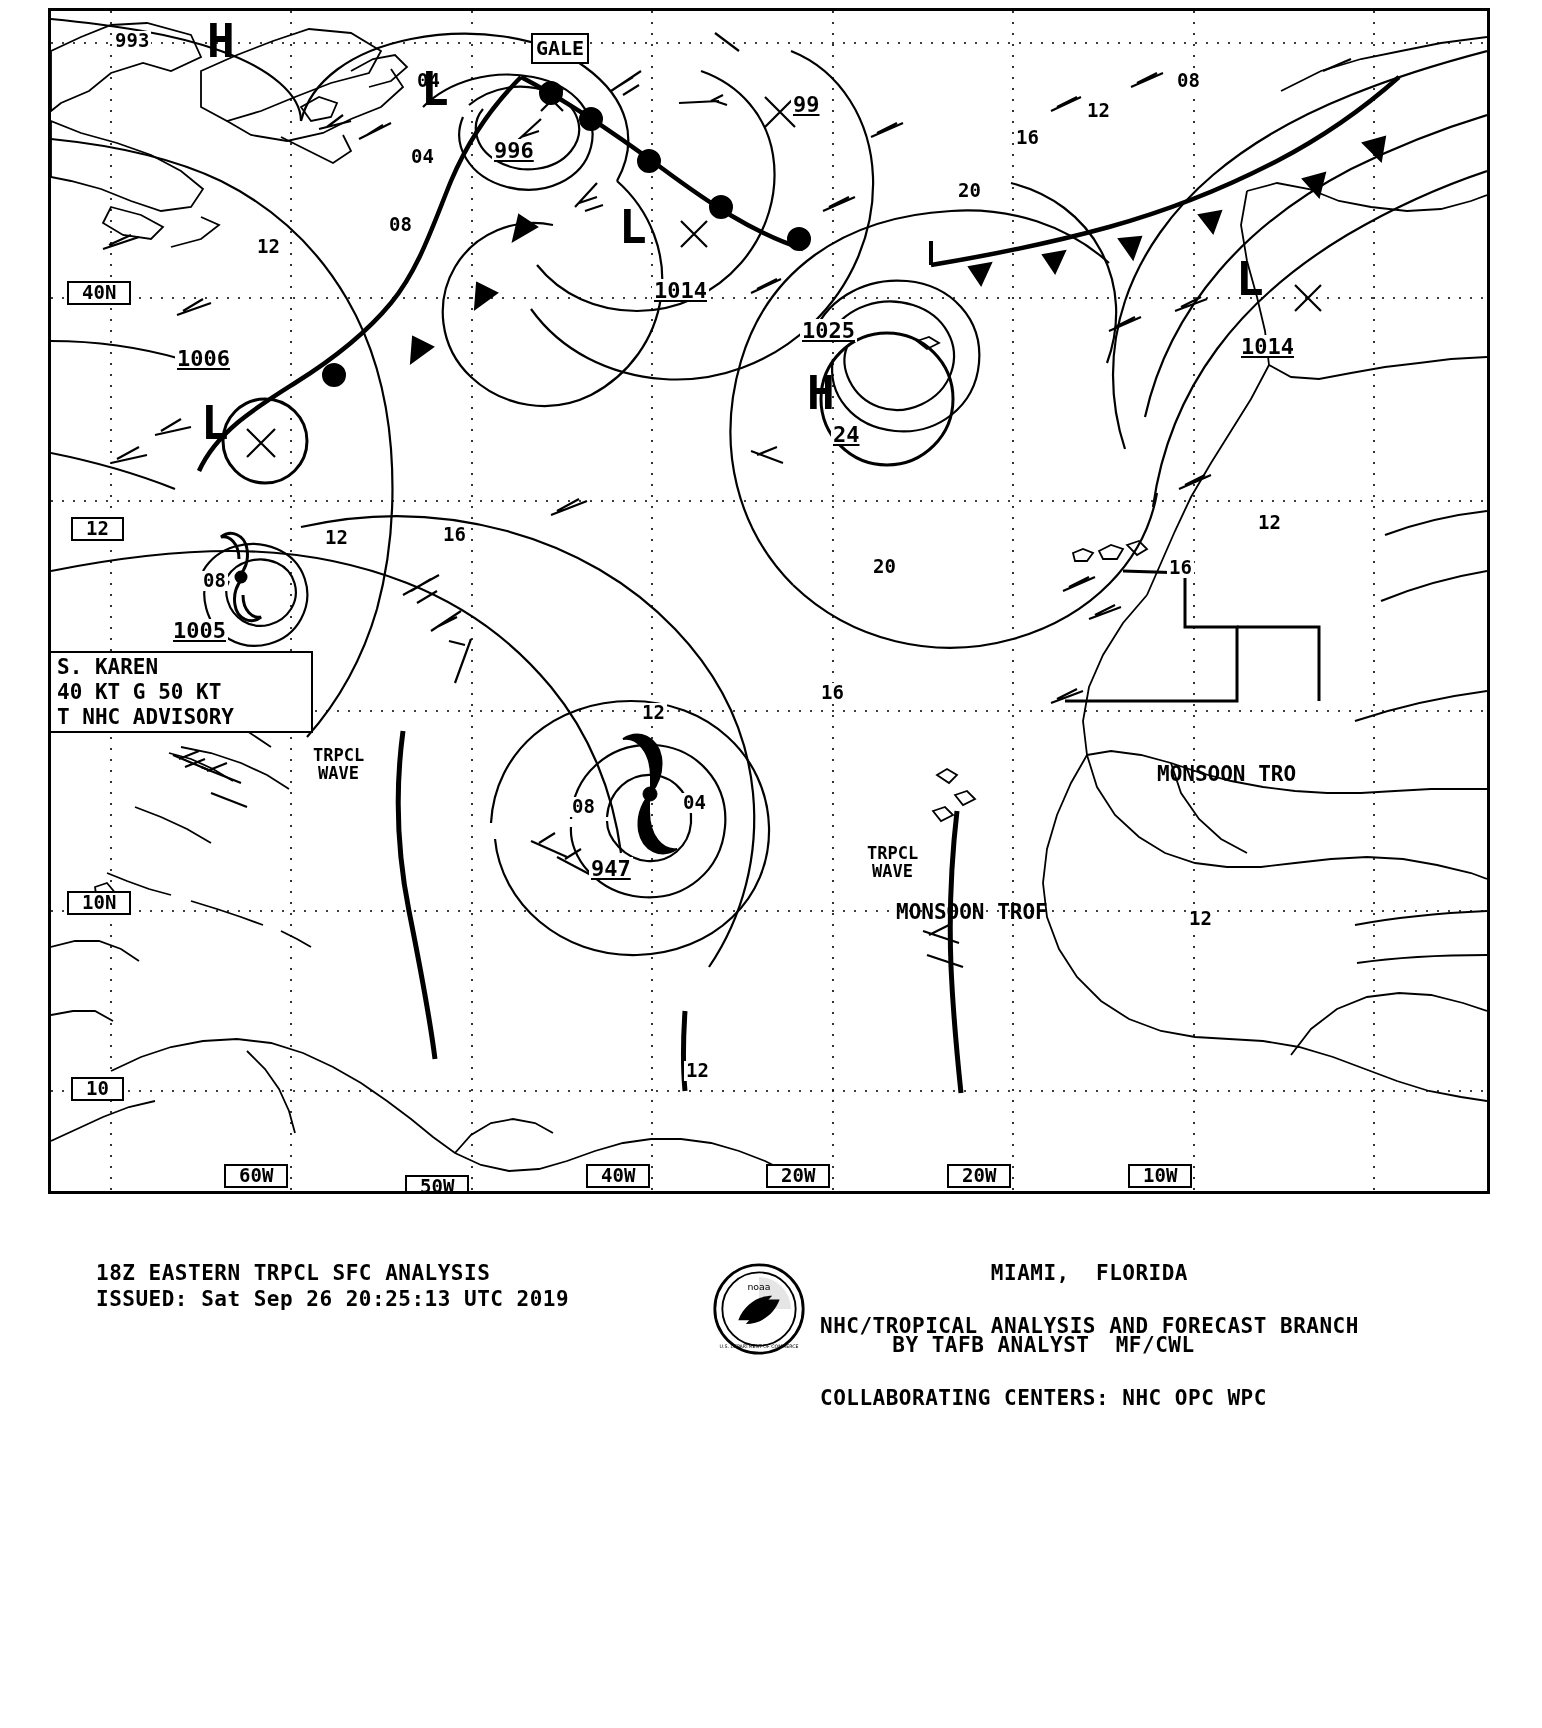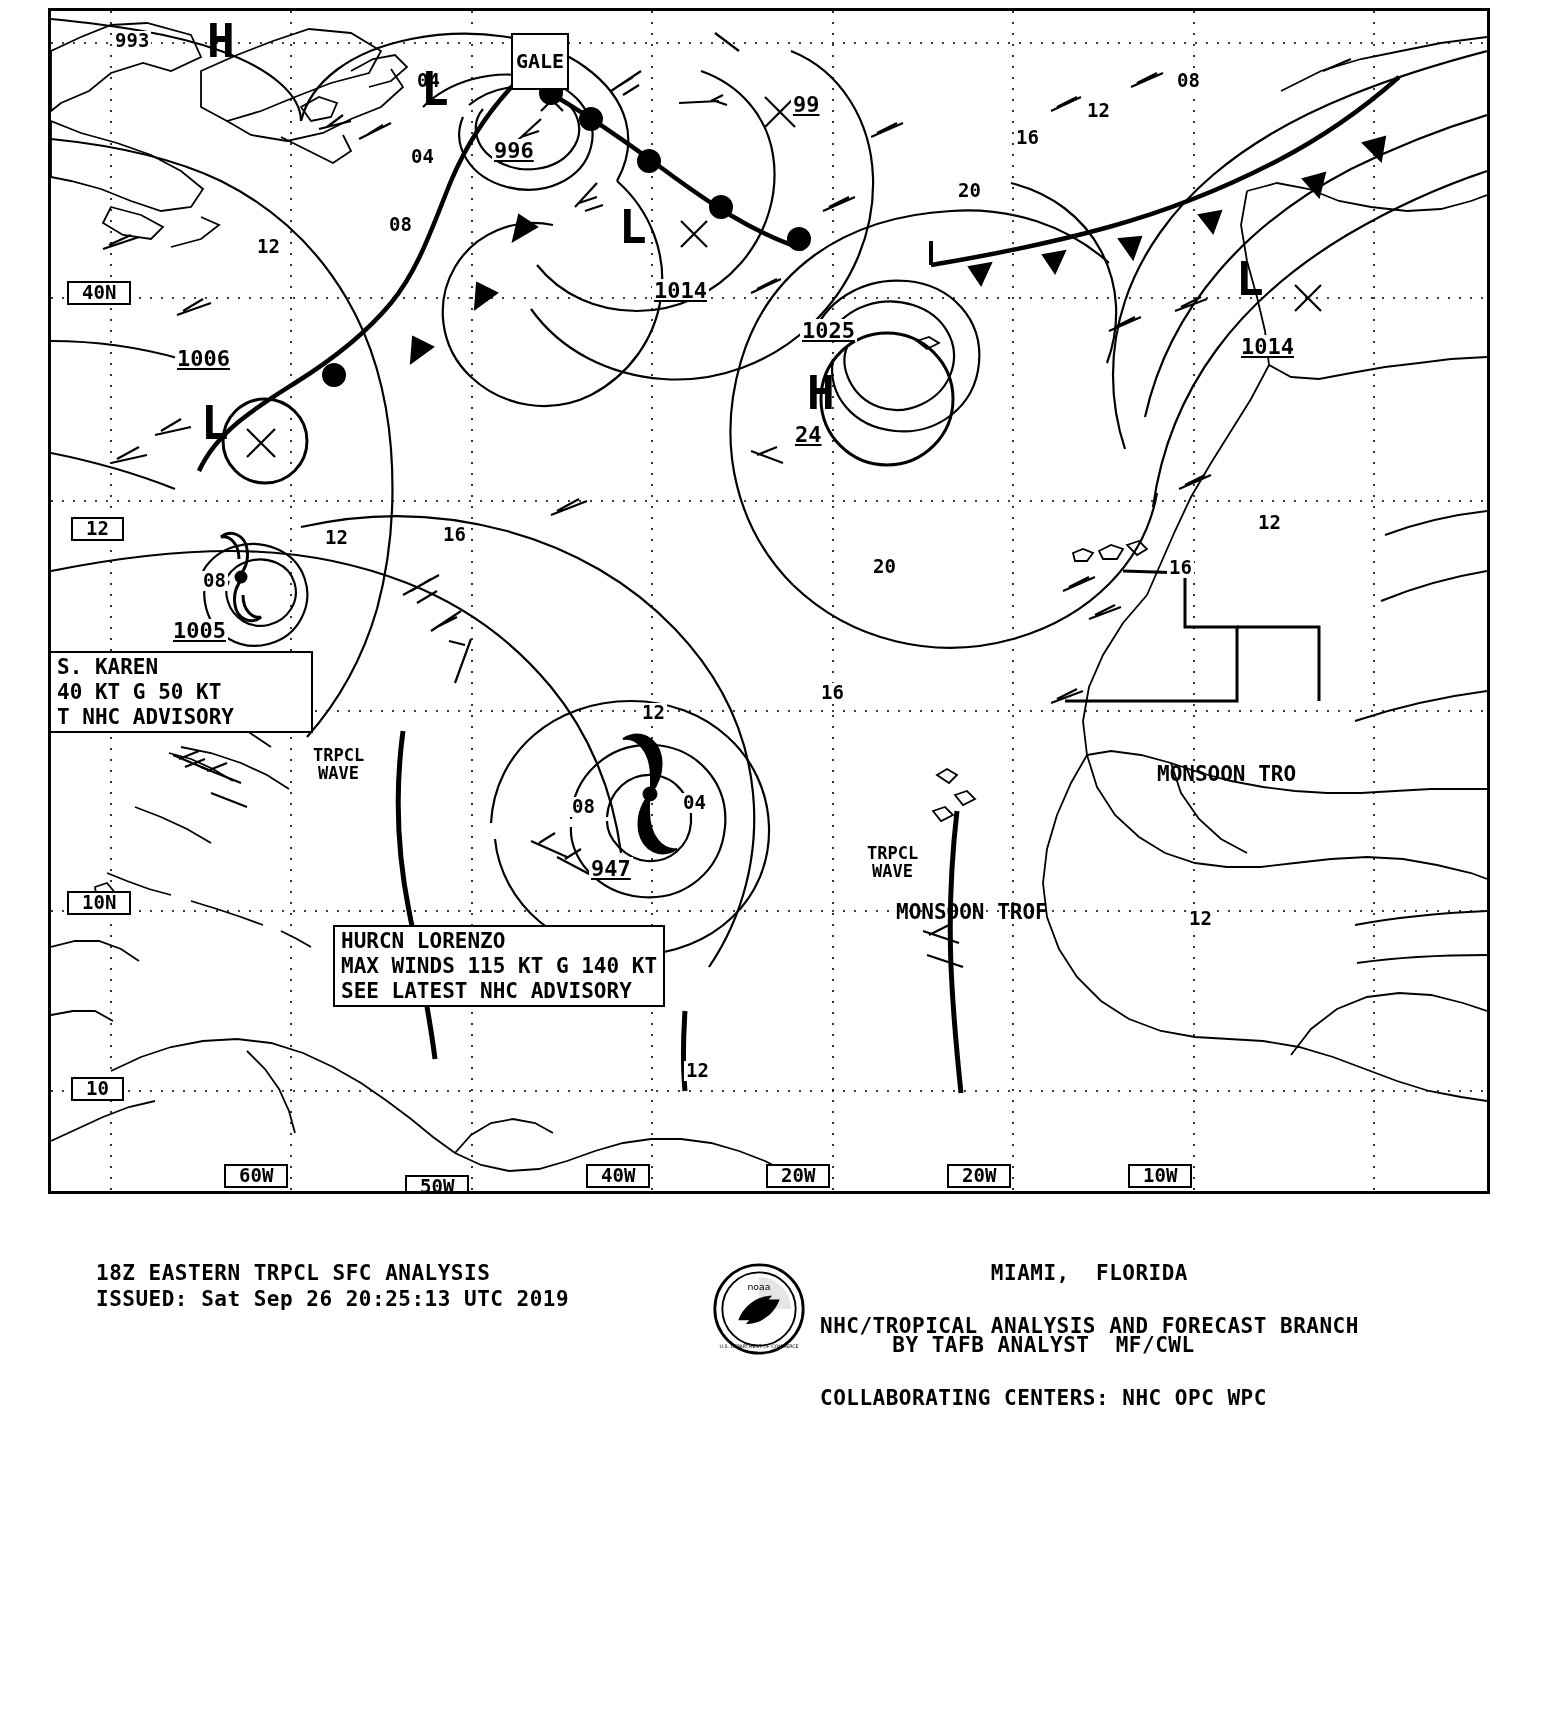--- a/index.html
+++ b/index.html
@@ -7,21 +7,21 @@
   #chart-area{position:absolute;left:48px;top:8px;width:1442px;height:1186px;border:3px solid #000;box-sizing:border-box;overflow:hidden;background:#fff;}
   #svg-map{position:absolute;left:0;top:0;}
   .map-label{position:absolute;font-family:"DejaVu Sans Mono","Liberation Mono",monospace;white-space:pre;line-height:1.05;}
   .iso-label{font-size:19px;font-weight:bold;background:#fff;padding:0 2px;}
   .press-label{font-size:22px;font-weight:bold;text-decoration:underline;background:#fff;padding:0 2px;}
   .hl-letter{font-size:46px;font-weight:bold;line-height:0.9;}
   .grid-label{font-size:19px;font-weight:bold;border:2px solid #000;background:#fff;padding:0px 13px;}
   .sys-box{border:2px solid #000;background:#fff;font-size:21px;font-weight:bold;padding:2px 6px;line-height:1.18;letter-spacing:0px;}
   .wave-label{font-size:17px;font-weight:bold;line-height:1.05;background:transparent;}
   .monsoon-label{font-size:21px;font-weight:bold;background:transparent;}
-  .gale-label{font-size:20px;font-weight:bold;border:2px solid #000;background:#fff;padding:16px 3px;}
+  .gale-label{font-size:20px;font-weight:bold;border:2px solid #000;background:#fff;padding:3px 3px;margin-left:20px;}
   #footer{position:absolute;left:0;top:1236px;width:1542px;}
   .foot-left{position:absolute;left:96px;top:24px;font-size:21px;font-weight:bold;line-height:1.25;white-space:pre;letter-spacing:0.5px;}
   .foot-right{position:absolute;left:820px;top:24px;font-size:21px;font-weight:bold;line-height:1.25;white-space:pre;letter-spacing:0.5px;}
   .foot-right2{position:absolute;left:820px;top:96px;font-size:21px;font-weight:bold;line-height:1.25;white-space:pre;letter-spacing:0.5px;}
   #noaa-logo{position:absolute;left:712px;top:26px;width:94px;height:94px;}
 </style>
 </head>
 <body>
 
 <div id="chart-area">
@@ -259,21 +259,21 @@
   <div class="map-label iso-label" style="left:633px;top:1050px;">12</div>
 
   <div class="map-label press-label" style="left:441px;top:128px;">996</div>
   <div class="map-label press-label" style="left:601px;top:268px;">1014</div>
   <div class="map-label press-label" style="left:124px;top:336px;">1006</div>
   <div class="map-label press-label" style="left:749px;top:308px;">1025</div>
   <div class="map-label press-label" style="left:1188px;top:324px;">1014</div>
   <div class="map-label press-label" style="left:120px;top:608px;">1005</div>
   <div class="map-label press-label" style="left:538px;top:846px;">947</div>
   <div class="map-label press-label" style="left:740px;top:82px;">99</div>
-  <div class="map-label press-label" style="left:742px;top:412px;">24</div>
+  <div class="map-label press-label" style="left:780px;top:412px;">24</div>
 
   <div class="map-label hl-letter" style="left:156px;top:10px;">H</div>
   <div class="map-label hl-letter" style="left:370px;top:58px;">L</div>
   <div class="map-label hl-letter" style="left:568px;top:196px;">L</div>
   <div class="map-label hl-letter" style="left:150px;top:392px;">L</div>
   <div class="map-label hl-letter" style="left:1185px;top:248px;">L</div>
   <div class="map-label hl-letter" style="left:756px;top:362px;">H</div>
 
   <div class="map-label grid-label" style="left:16px;top:270px;">40N</div>
   <div class="map-label grid-label" style="left:16px;top:880px;">10N</div>
@@ -292,23 +292,20 @@
 WAVE</div>
   <div class="map-label wave-label" style="left:816px;top:834px;text-align:center;">TRPCL
 WAVE</div>
   <div class="map-label monsoon-label" style="left:1106px;top:752px;">MONSOON TRO</div>
   <div class="map-label monsoon-label" style="left:845px;top:890px;">MONSOON TROF</div>
 
   <div class="map-label sys-box" style="left:-2px;top:640px;width:248px;">S. KAREN
 40 KT G 50 KT
 T NHC ADVISORY</div>
 
-  <div class="map-label sys-box" style="left:282px;top:914px;">HURCN LORENZO
-MAX WINDS 115 KT G 140 KT
-SEE LATEST NHC ADVISORY</div>
 
 </div>
 
 <div id="footer">
   <div class="foot-left"><span>18Z EASTERN TRPCL SFC ANALYSIS</span>
 <span>ISSUED: Sat Sep 26 20:25:13 UTC 2019</span></div>
 
   <svg id="noaa-logo" viewBox="0 0 100 100">
     <circle cx="50" cy="50" r="47" fill="none" stroke="#000" stroke-width="3"></circle>
     <circle cx="50" cy="50" r="39" fill="none" stroke="#000" stroke-width="2"></circle>

